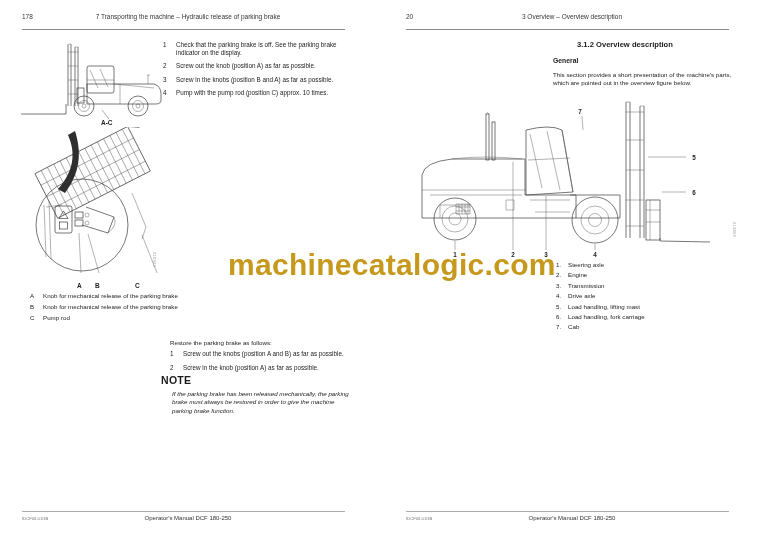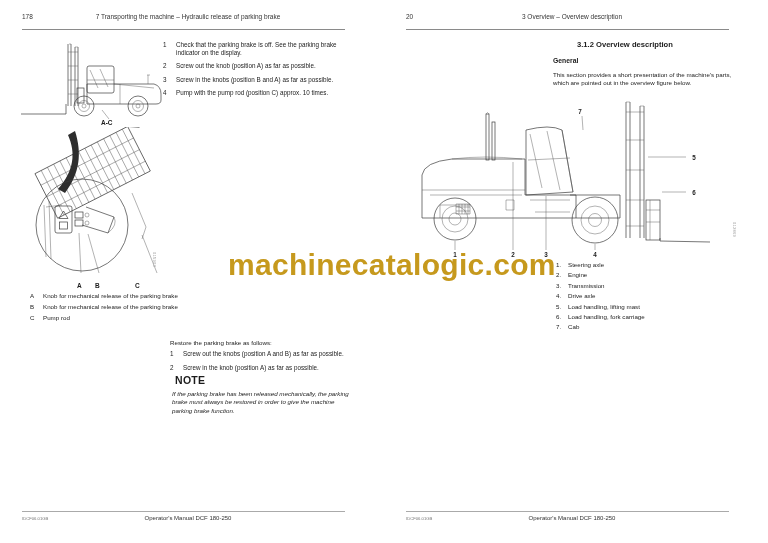--- a/index.html
+++ b/index.html
@@ -132,21 +132,21 @@
     <div class="step-row">
       <span class="n">1</span>
       <span class="t">Screw out the knobs (position A and B) as far as possible.</span>
     </div>
     <div class="step-row">
       <span class="n">2</span>
       <span class="t">Screw in the knob (position A) as far as possible.</span>
     </div>
   </div>
 
-  <div class="abs note-title" style="left:175px; top:374px;">NOTE</div>
+  <div class="abs note-title" style="left:161px; top:374px;">NOTE</div>
   <div class="abs note-text" style="left:172px; top:390px;">If the parking brake has been released mechanically, the parking brake must always be restored in order to give the machine parking brake function.</div>
 
   <div class="abs rule" style="top:511px; background:#aaaaaa;"></div>
   <div class="abs footer-code" style="left:22px; top:516px;">IDCF06.01GB</div>
   <div class="abs footer-title" style="top:515px;">Operator's Manual DCF 180-250</div>
 </div>
 
 <div class="page" id="right-page">
   <div class="abs pgnum" style="left:22px; top:13px;">20</div>
   <div class="abs chap-header" style="top:13px;">3 Overview – Overview description</div>

